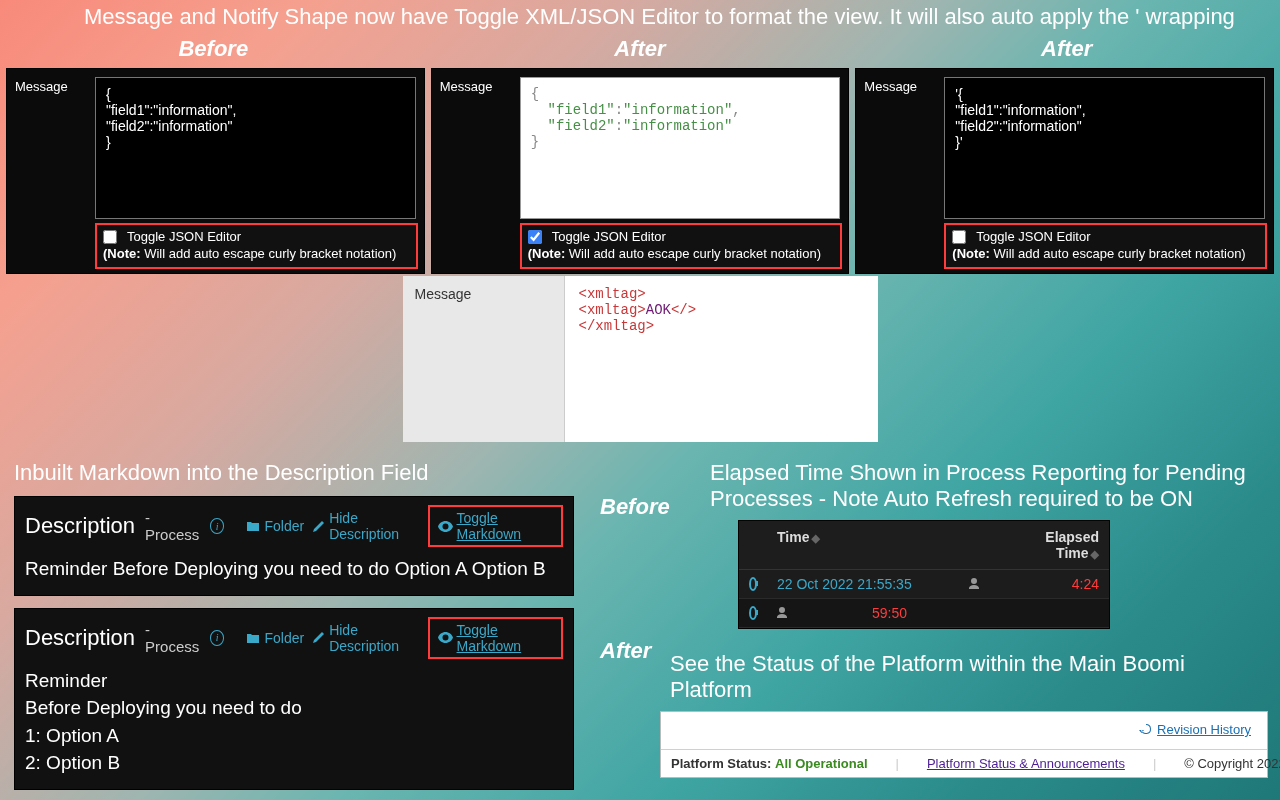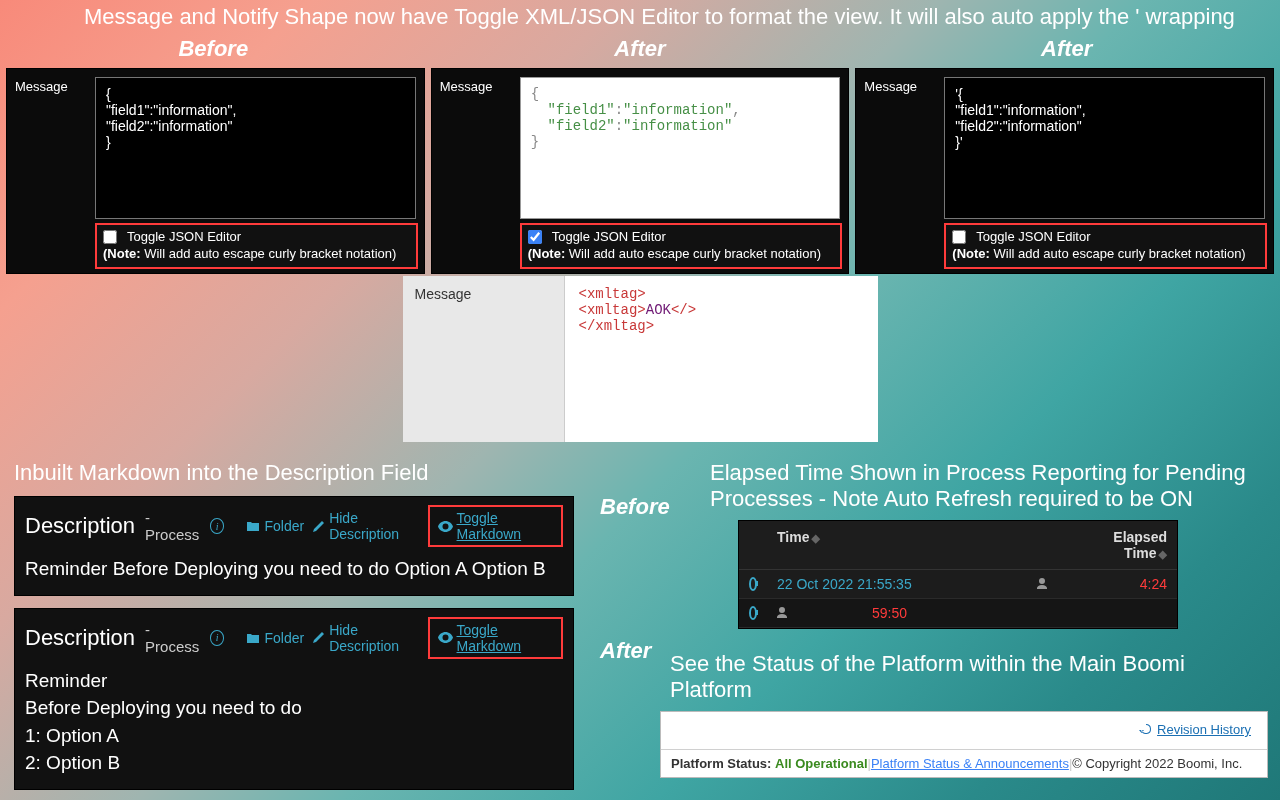--- a/index.html
+++ b/index.html
@@ -190,21 +190,21 @@
   .side-label {
     color: #fff;
     font-style: italic;
     font-weight: 700;
     font-size: 22px;
   }
 
   .time-table {
     background: #ec4899;
     border: 1px solid #000;
-    width: 440px;
+    width: 372px;
     color: #fff;
     font-size: 14px;
   }
   .time-table .th {
     display: flex;
     background: #1d1d1d;
     border-bottom: 1px solid #333;
   }
   .time-table .th .cell { padding: 8px 10px; color: #ddd; font-weight: 600; }
   .time-table .tr {
@@ -244,29 +244,29 @@
   .rev-link {
     color: #1a6fb3;
     display: inline-flex;
     gap: 4px;
     text-decoration: underline;
   }
   .status-bottom {
     display: flex;
     align-items: center;
     padding: 6px 10px;
-    gap: 0;
+    gap: 28px;
     font-size: 13px;
     flex-wrap: nowrap;
     white-space: nowrap;
   }
   .status-bottom .sep { color: #ccc; }
   .plat { font-weight: 700; }
   .allop { color: #3a8a1f; font-weight: 700; }
-  .status-bottom a { color: #3b82f6; text-decoration: underline; }
+  .status-bottom a { color: #4c1d95; text-decoration: underline; }
 
   
   .mid-wrap { position: relative; margin-top: 2px; height: 166px; }
   .lower { position: relative; margin-top: 18px; }
   .lower-left { position: absolute; left: 14px; top: 0; width: 660px; }
   .lower-right { position: absolute; left: 710px; top: 0; width: 560px; }
   .before-side { position: absolute; left: 586px; top: 34px; }
   .after-side { position: absolute; left: 586px; top: 178px; }
 </style>
 </head>

